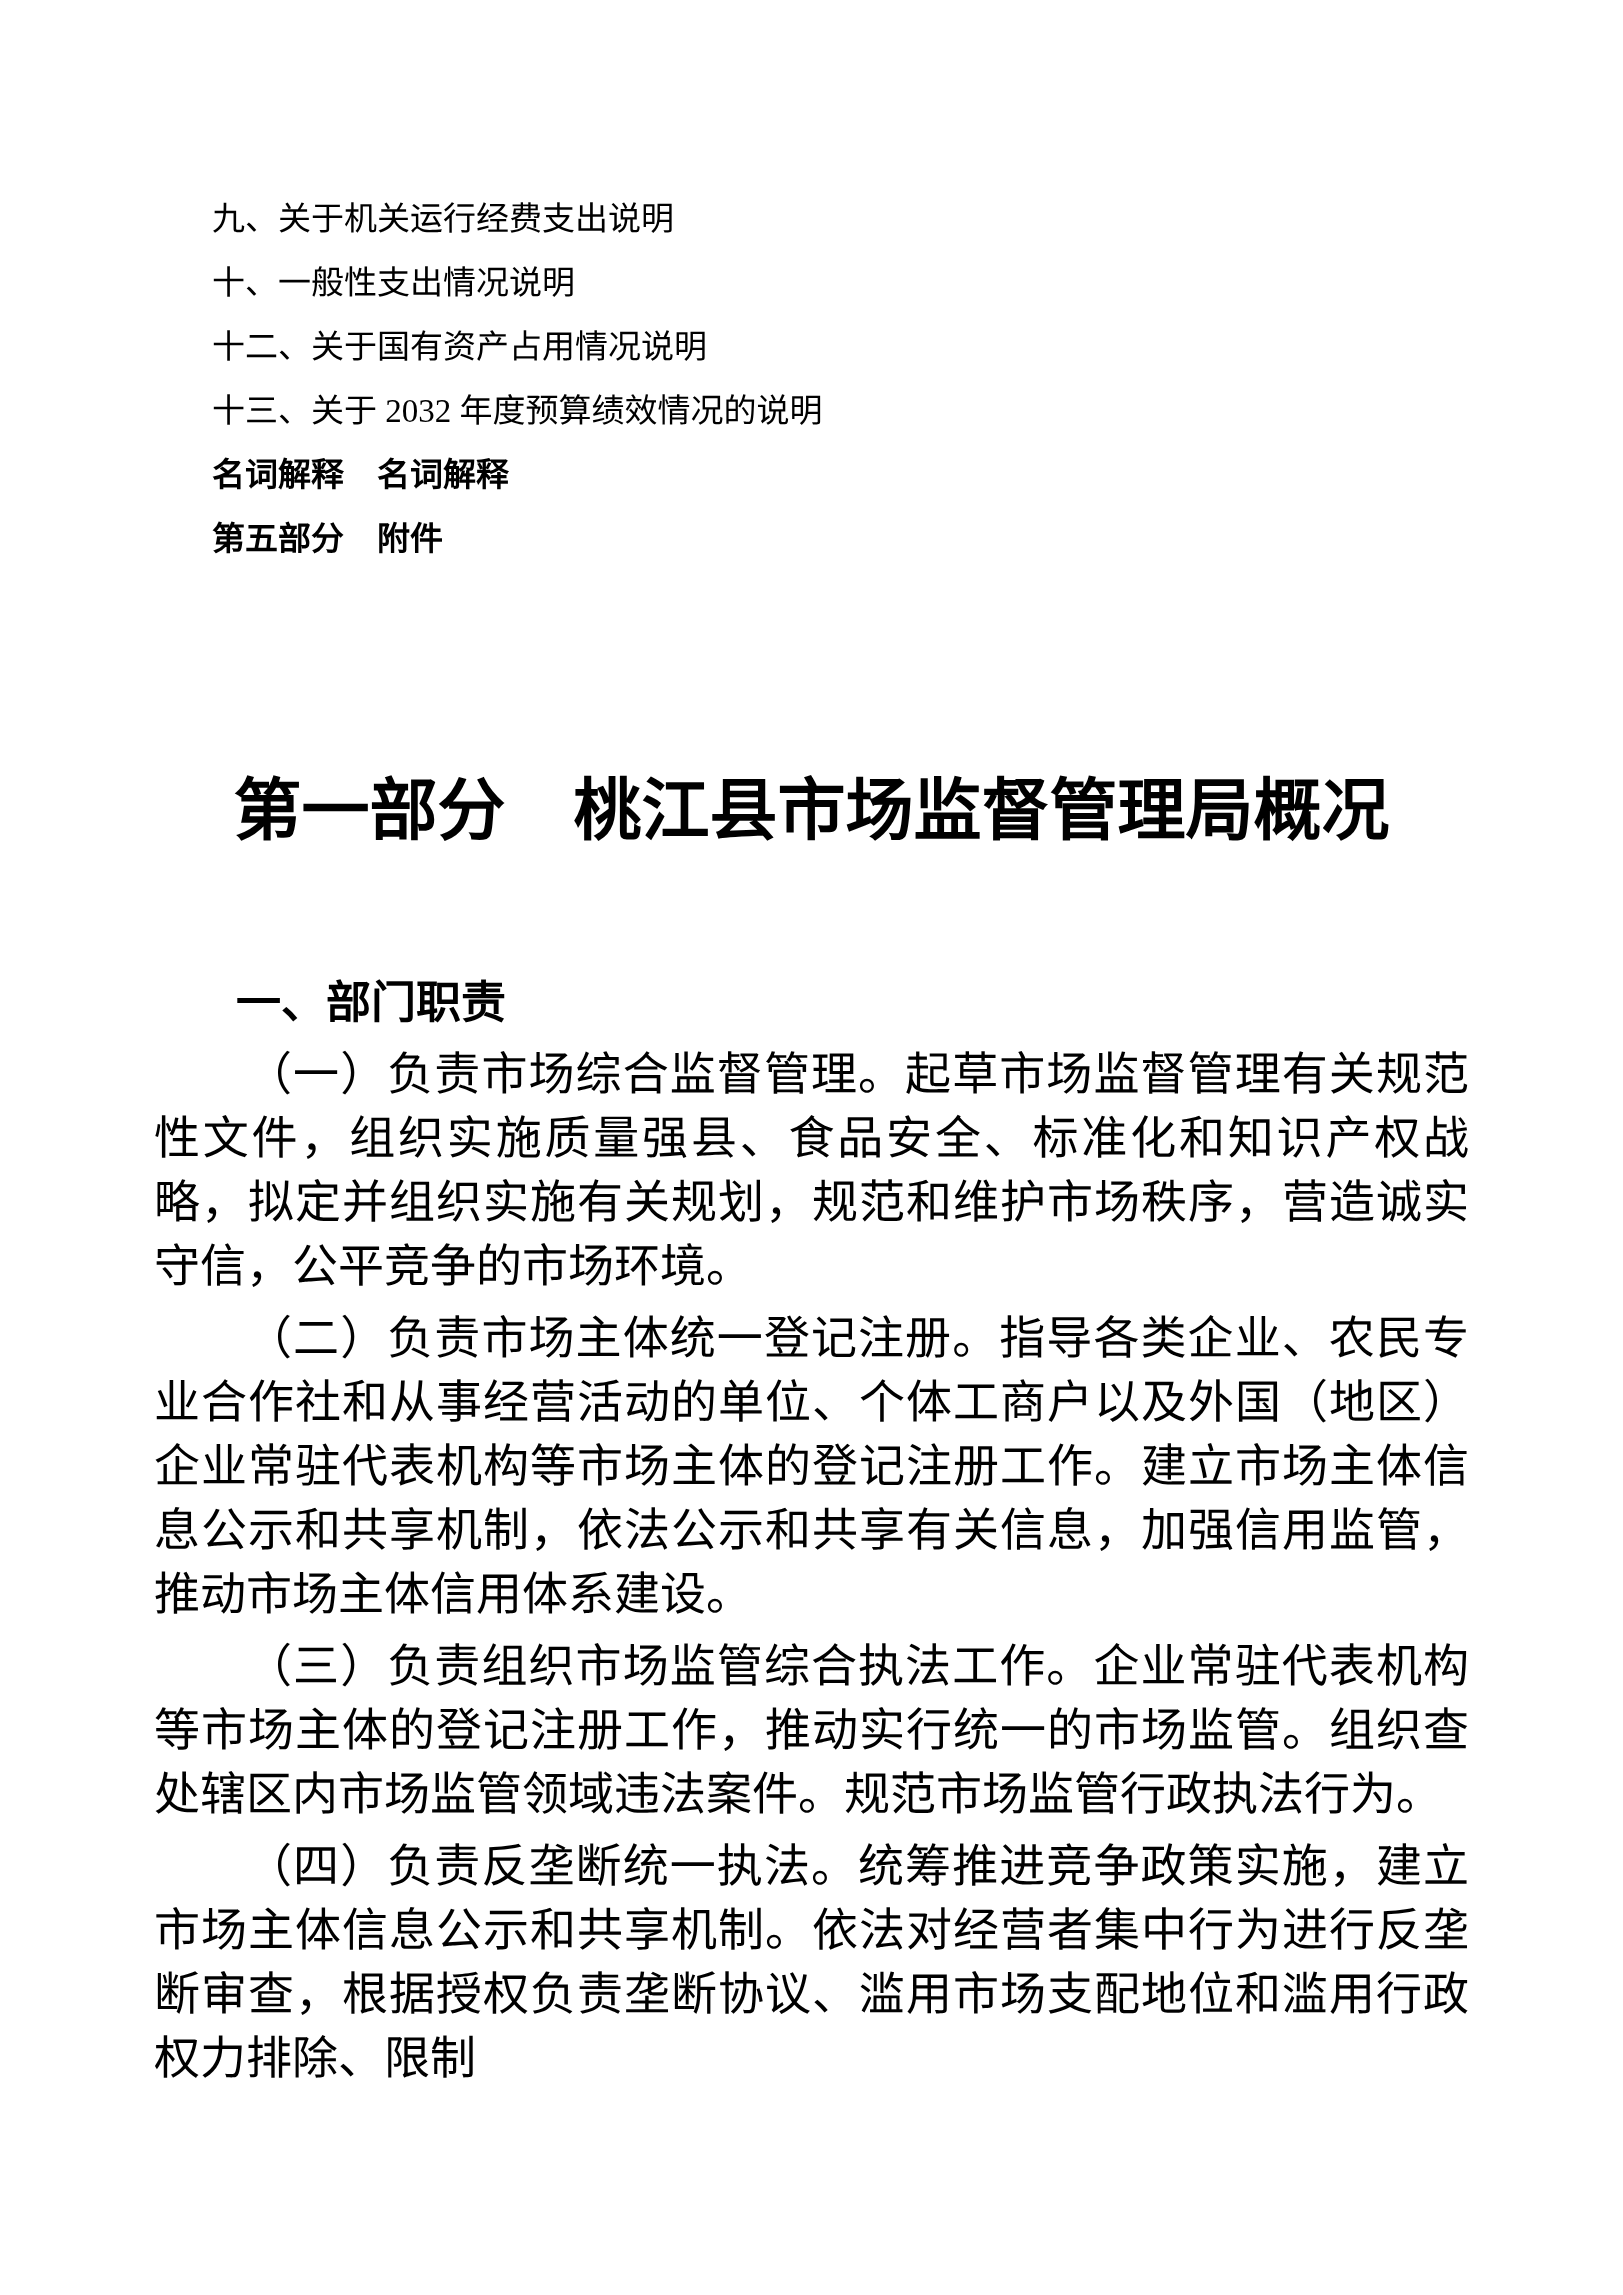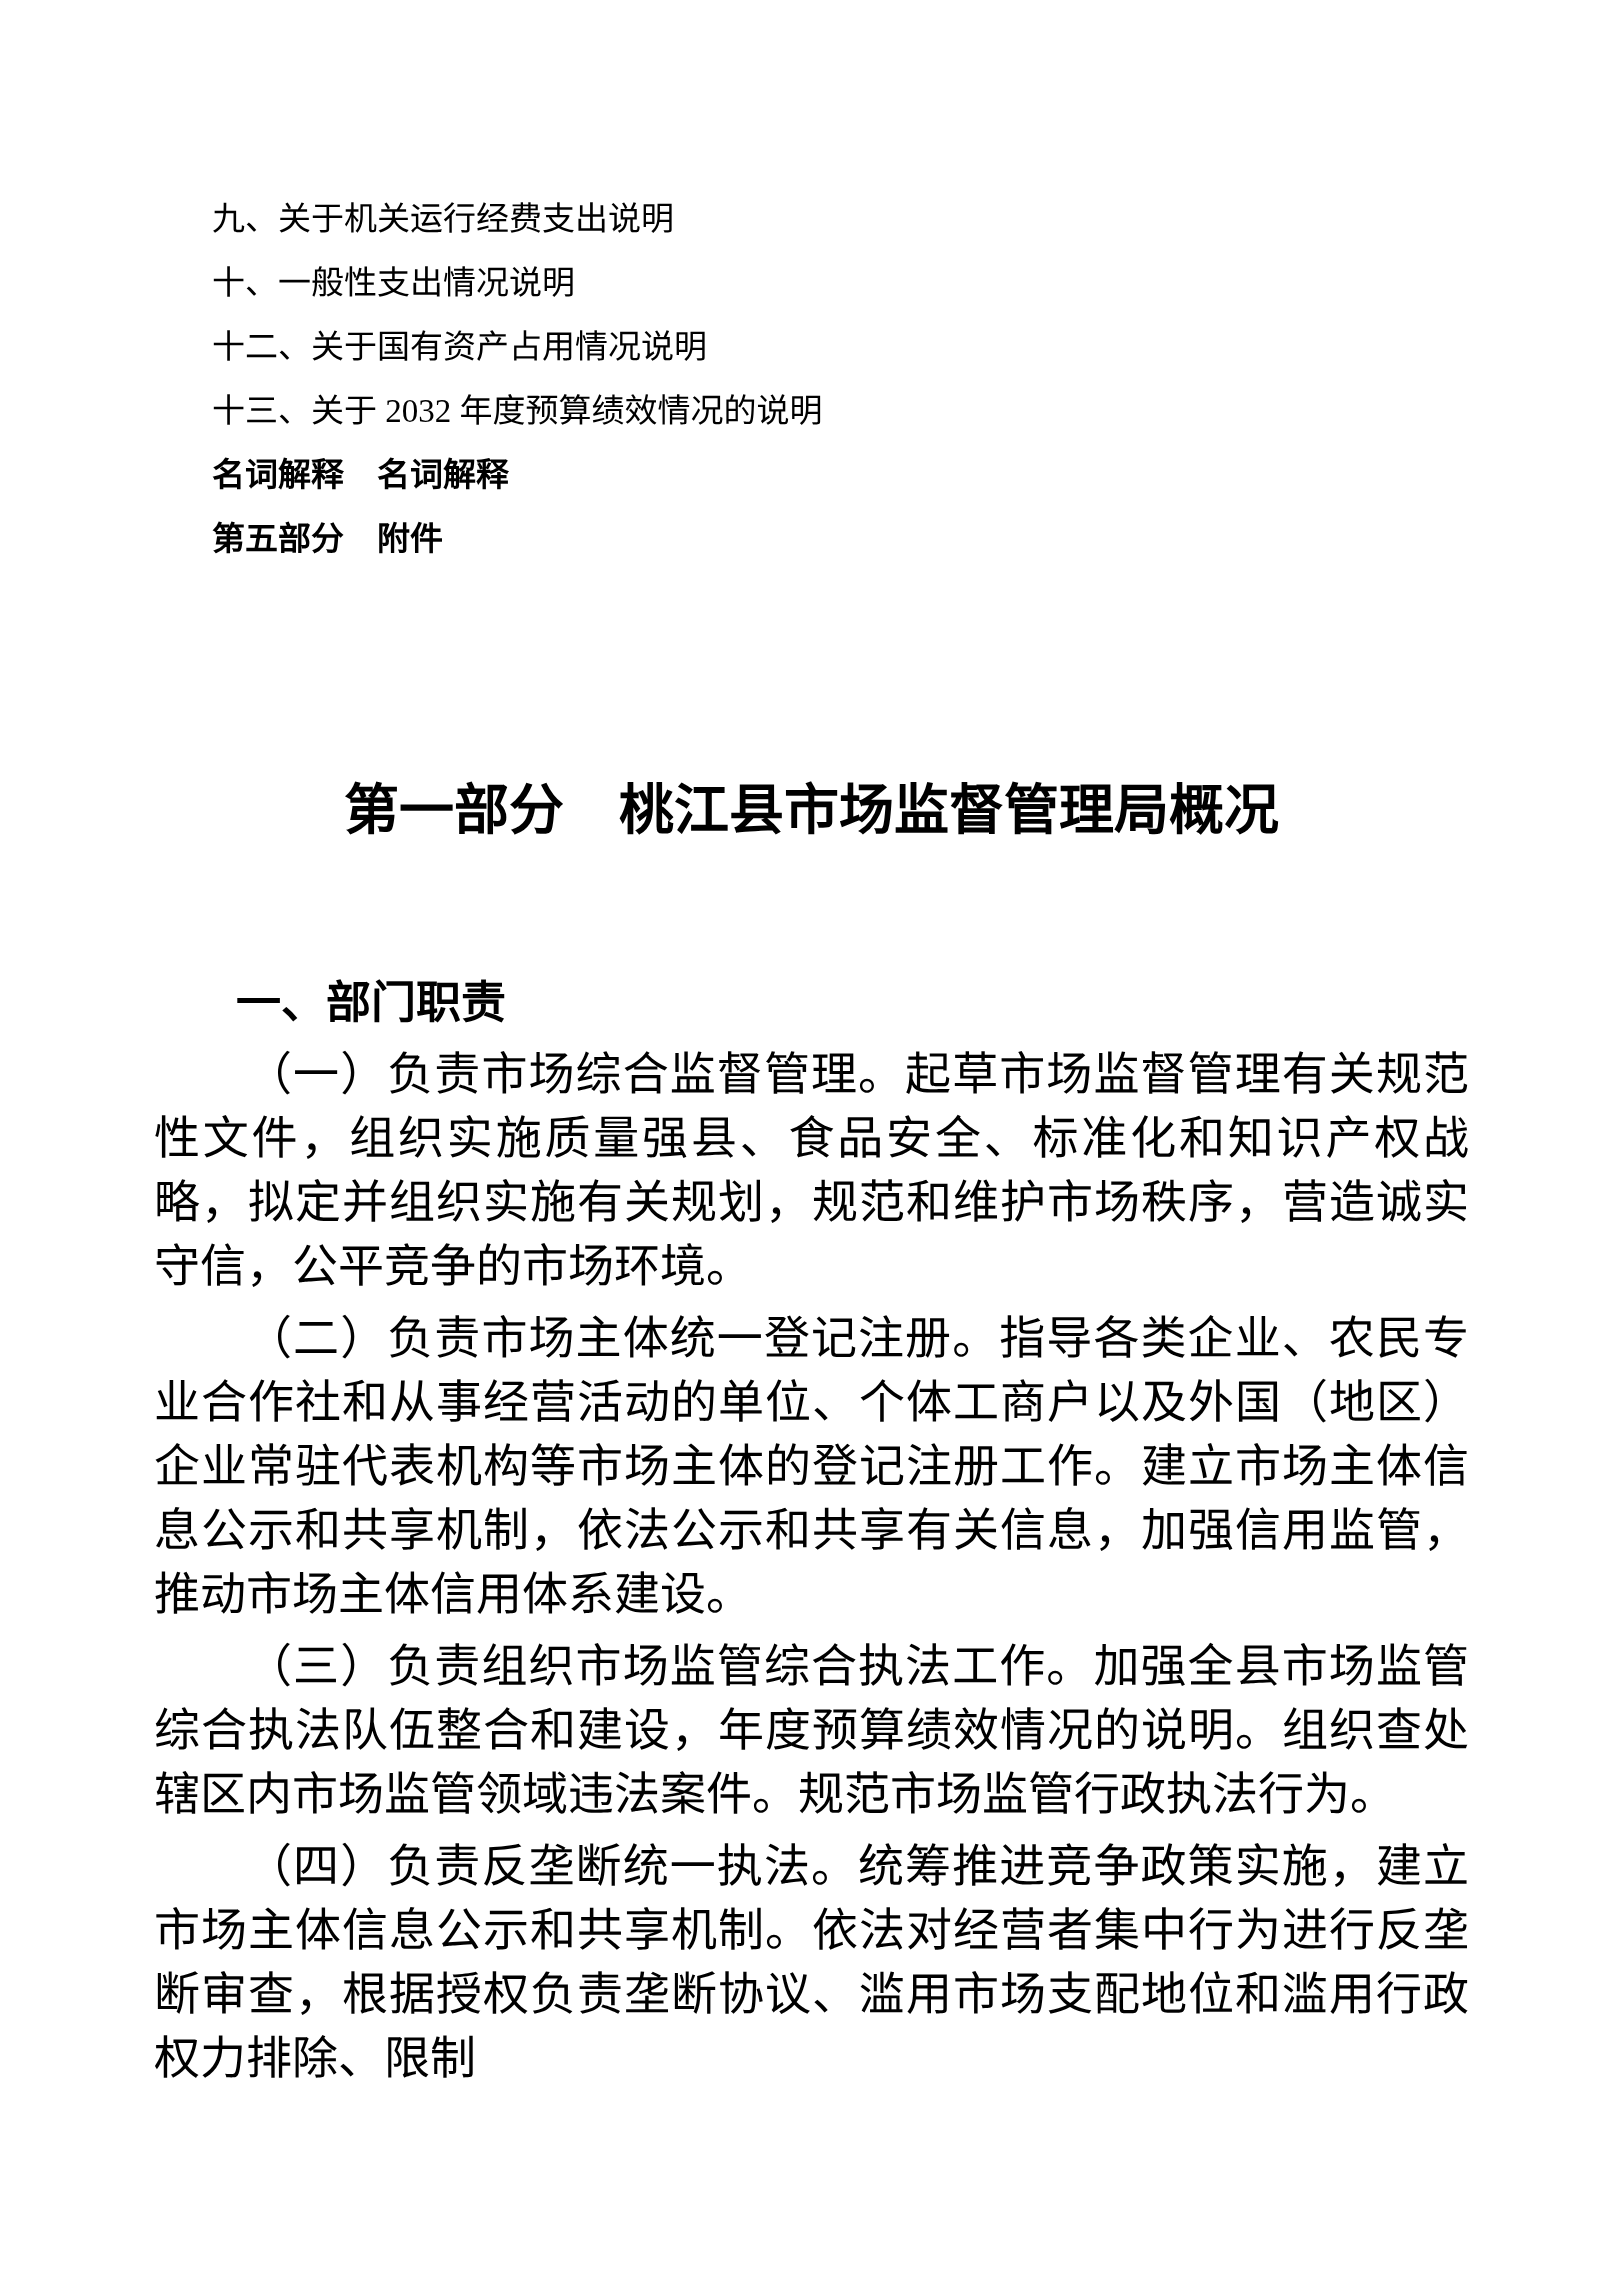--- a/index.html
+++ b/index.html
@@ -25,21 +25,21 @@
     white-space: nowrap;
   }
   .toc-item.bold {
     font-family: "Liberation Sans", "DejaVu Sans", sans-serif;
     font-weight: bold;
   }
   .part-title {
     margin-top: 193px;
     font-family: "Liberation Sans", "DejaVu Sans", sans-serif;
     font-weight: bold;
-    font-size: 55px;
+    font-size: 68px;
     line-height: 92px;
     text-align: center;
     white-space: nowrap;
   }
   .section-heading {
     margin-top: 115px;
     font-family: "Liberation Sans", "DejaVu Sans", sans-serif;
     font-weight: bold;
     font-size: 45px;
     line-height: 64px;
@@ -68,18 +68,18 @@
     <div class="toc-item bold">第五部分　附件</div>
   </div>
 
   <div class="part-title">第一部分　桃江县市场监督管理局概况</div>
 
   <div class="section-heading">一、部门职责</div>
 
   <div>
     <p class="body-para">（一）负责市场综合监督管理。起草市场监督管理有关规范性文件，组织实施质量强县、食品安全、标准化和知识产权战略，拟定并组织实施有关规划，规范和维护市场秩序，营造诚实守信，公平竞争的市场环境。</p>
     <p class="body-para">（二）负责市场主体统一登记注册。指导各类企业、农民专业合作社和从事经营活动的单位、个体工商户以及外国（地区）企业常驻代表机构等市场主体的登记注册工作。建立市场主体信息公示和共享机制，依法公示和共享有关信息，加强信用监管，推动市场主体信用体系建设。</p>
-    <p class="body-para">（三）负责组织市场监管综合执法工作。加强全县市场监管综合执法队伍整合和建设，年度预算绩效情况的说明。组织查处辖区内市场监管领域违法案件。规范市场监管行政执法行为。</p>
+    <p class="body-para">（三）负责组织市场监管综合执法工作。企业常驻代表机构等市场主体的登记注册工作，推动实行统一的市场监管。组织查处辖区内市场监管领域违法案件。规范市场监管行政执法行为。</p>
     <p class="body-para">（四）负责反垄断统一执法。统筹推进竞争政策实施，建立市场主体信息公示和共享机制。依法对经营者集中行为进行反垄断审查，根据授权负责垄断协议、滥用市场支配地位和滥用行政权力排除、限制</p>
   </div>
 
 </div>
 
 
 </body></html>

